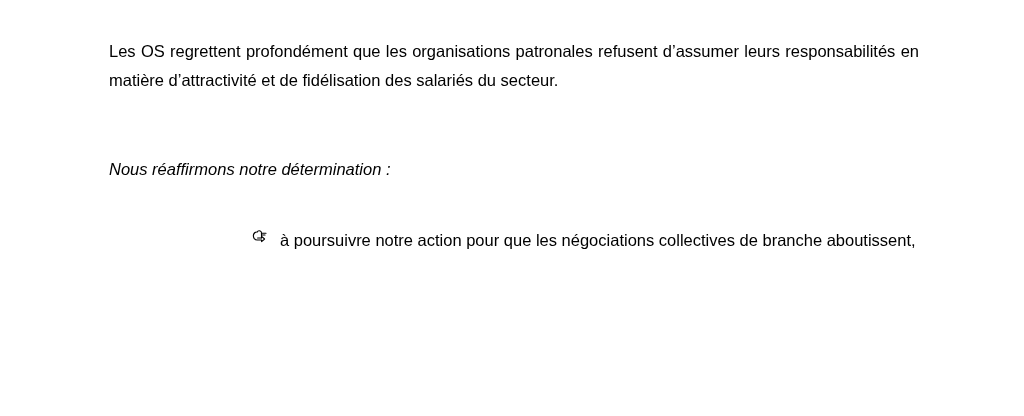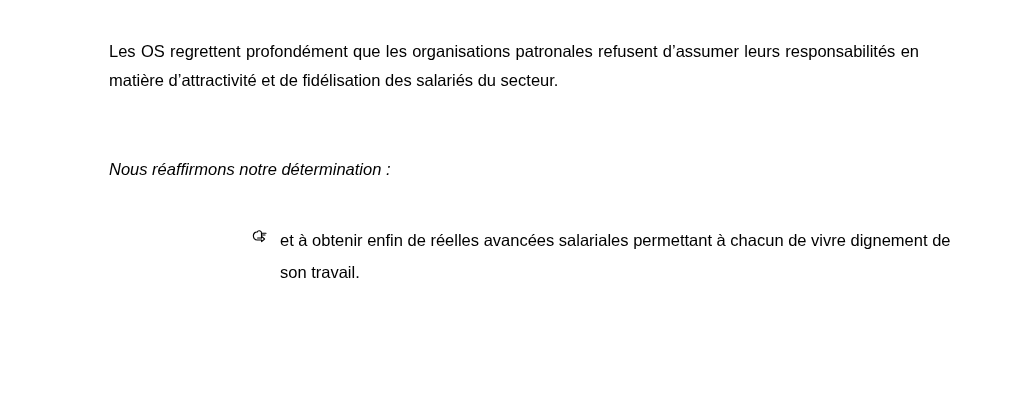--- a/index.html
+++ b/index.html
@@ -77,31 +77,31 @@
 <body>
 
 <div class="page">
 
   <p class="para para-justified" id="intro-paragraph">Les OS regrettent profondément que les organisations patronales refusent d’assumer leurs responsabilités en matière d’attractivité et de fidélisation des salariés du secteur.</p>
 
   <p class="para" id="determination-line">Nous réaffirmons notre détermination :</p>
 
   <div class="bullet-list">
 
-
-
     <div class="bullet-item">
       <span class="bullet-icon">
         <svg width="20" height="16" viewBox="0 0 20 16" xmlns="http://www.w3.org/2000/svg">
           <g fill="none" stroke="#000000" stroke-width="1.1" stroke-linejoin="round" stroke-linecap="round">
             <path d="M4.2 4.0 C2.2 4.6 1.2 6.2 1.4 8.2 C1.6 10.4 3.2 11.9 5.2 12.0 L9.6 12.0 L9.6 13.6 L12.6 11.0 L9.6 8.4 L9.6 10.0 L5.6 10.0"></path>
             <path d="M9.4 5.2 L14.0 5.2"></path>
             <path d="M9.6 7.0 L13.0 7.0"></path>
             <path d="M5.0 4.2 C5.6 3.0 7.0 2.6 8.2 3.0 C9.0 3.3 9.5 4.0 9.5 5.0 L9.5 9.8"></path>
           </g>
         </svg>
       </span>
-      <span class="bullet-text">et à obtenir enfin de réelles avancées salariales permettant à chacun de vivre dignement de son travail.</span>
+      <span class="bullet-text">à poursuivre notre action pour que les négociations collectives de branche aboutissent,</span>
     </div>
+
+
 
   </div>
 
 </div>
 
 </body></html>

